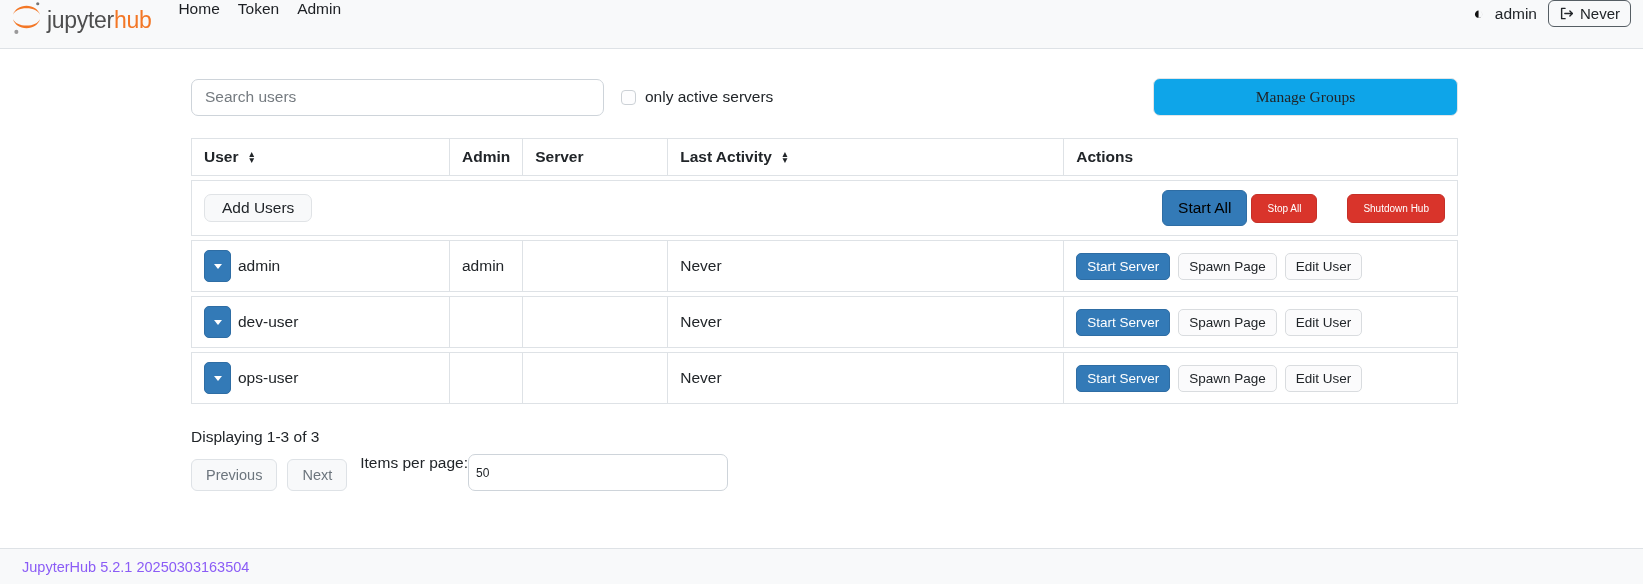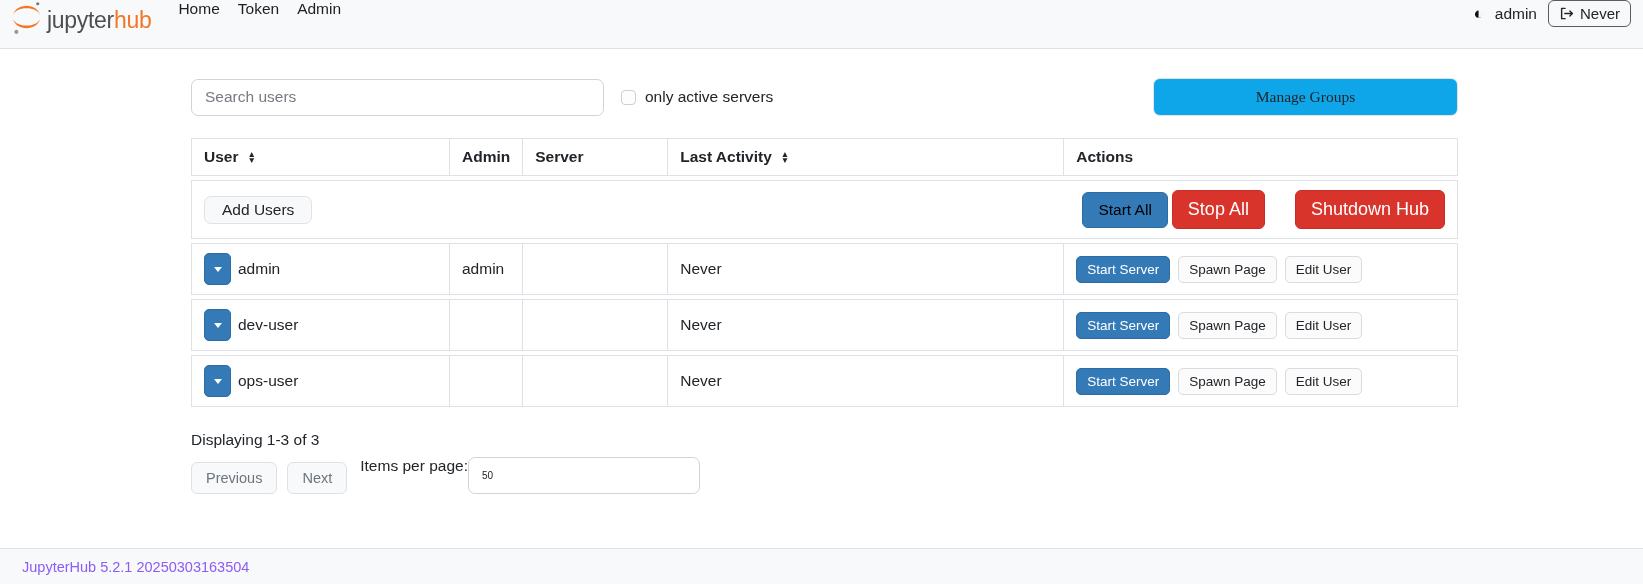--- a/index.html
+++ b/index.html
@@ -86,21 +86,21 @@
     background:#f8f9fa; border:1px solid #e0e3e6; border-radius:7px;
     padding:4px 17px; font-size:15.5px; color:#212529; font-family:inherit; cursor:pointer;
   }
   .bulk-actions { margin-left:auto; display:flex; align-items:center; }
   .btn-blue {
     background:#337ab7; border:1px solid #2e6da4; color:#000000;
     border-radius:6px; padding:8px 15px; font-size:15.5px; font-family:inherit; cursor:pointer;
   }
   .btn-red {
     background:#d9342b; border:1px solid #c62f27; color:#fff;
-    border-radius:6px; padding:8px 15px; font-size:18px; font-family:inherit; cursor:pointer;
+    border-radius:6px; padding:8px 15px; font-size:10px; font-family:inherit; cursor:pointer;
   }
   .bulk-actions .btn-blue { margin-right:4px; }
   .bulk-actions .shutdown { margin-left:30px; }
 
   .user-cell-inner { display:flex; align-items:center; gap:7px; }
   .row-toggle {
     width:27px; height:32px; flex:0 0 27px;
     background:#337ab7; border:1px solid #2e6da4; border-radius:5px;
     display:flex; align-items:center; justify-content:center; cursor:pointer;
   }
@@ -123,23 +123,23 @@
   .summary { margin-top:20px; font-size:15.5px; }
   .pager { display:flex; align-items:flex-end; margin-top:8px; }
   .pager-btn {
     background:#f8f9fa; border:1px solid #dee2e6; border-radius:6px;
     color:#6c757d; font-size:14.5px; font-family:inherit;
     padding:7px 14px; margin-right:10px; cursor:pointer;
   }
   .per-page { margin-left:3px; display:flex; flex-direction:row; }
   .per-page-label { font-size:15.5px; margin-bottom:6px; }
   .per-page-input {
-    width:232px; height:37px;
+    width:260px; height:37px;
     border:1px solid #ced4da; border-radius:7px;
-    padding:0 13px; font-size:10px; color:#212529; font-family:inherit; outline:none;
+    padding:0 7px; font-size:12px; color:#212529; font-family:inherit; outline:none;
   }
 
   
   footer {
     margin-top:auto; height:36px;
     background:#f8f9fa; border-top:1px solid #dee2e6;
     display:flex; align-items:center; padding-left:22px;
     font-size:14.5px; color:#8b5cf6;
   }
 </style>

